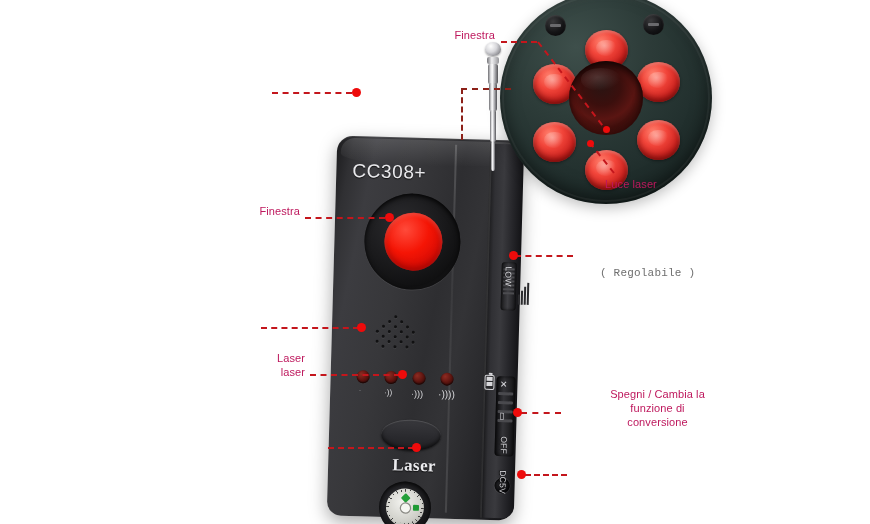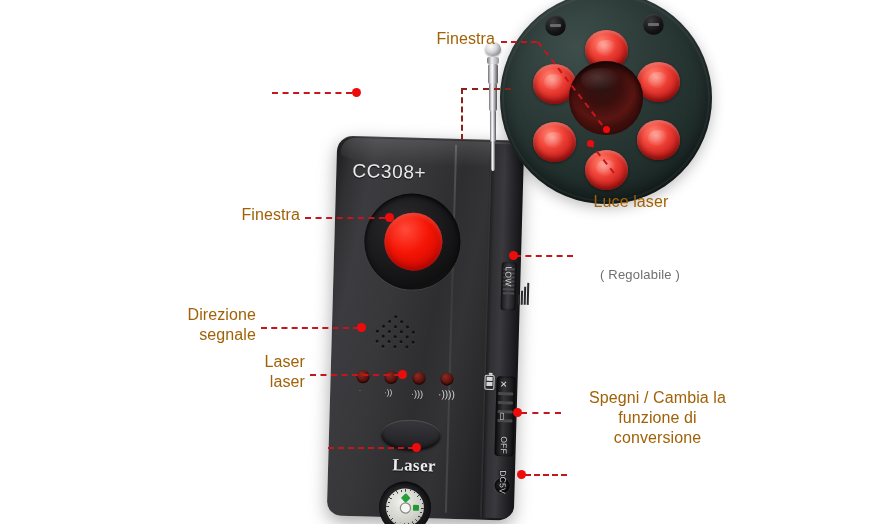--- a/index.html
+++ b/index.html
@@ -11,35 +11,35 @@
   }
   #stage {
     position: relative;
     width: 870px; height: 524px;
     background: #ffffff;
   }
 
   
   .label {
     position: absolute;
-    color: #a16207;
+    color: #be185d;
     font-family: "Liberation Sans", sans-serif;
-    font-size: 16px;
+    font-size: 11px;
     line-height: 1.26;
     white-space: pre-line;
     letter-spacing: .1px;
   }
   .label.r  { text-align: right; }
   .label.l  { text-align: left; }
   .label.c  { text-align: center; }
   .sublabel {
     position: absolute;
     color: #6f6f6f;
-    font-size: 13px;
-    font-family: Liberation Sans, sans-serif;
+    font-size: 11px;
+    font-family: Liberation Mono, monospace;
     letter-spacing: .2px;
     white-space: nowrap;
   }
 
   
   .lead {
     position: absolute;
     height: 0;
     border-top: 2px dashed #c4161c;
   }
@@ -621,30 +621,28 @@
     <line x1="44" y1="18" x2="20" y2="-12" stroke="#c4161c" stroke-width="2" stroke-dasharray="6 5"></line>
   </svg>
   <div class="dot sm" style="left:587px;top:140px"></div>
 
   <div class="lead-v" style="left:461px;top:88px;height:52px"></div>
   <div class="lead-h-dark" style="left:461px;top:88px;width:50px"></div>
 
 
   <div class="label r" style="left:165px;top:205px;width:135px">Finestra</div>
 
-  <div class="label r" style="left:121px;top:305px;width:135px">Direzione
-segnale</div>
 
   <div class="label r" style="left:175px;top:352px;width:130px">Laser
 laser</div>
 
 
   <div class="label r" style="left:381px;top:29px;width:114px">Finestra</div>
 
-  <div class="label c" style="left:566px;top:192px;width:130px">Luce laser</div>
+  <div class="label c" style="left:566px;top:178px;width:130px">Luce laser</div>
 
   <div class="sublabel" style="left:600px;top:267px">( Regolabile )</div>
 
   <div class="label c" style="left:560px;top:388px;width:195px">Spegni / Cambia la
 funzione di
 conversione</div>
 
 
 </div>
 

